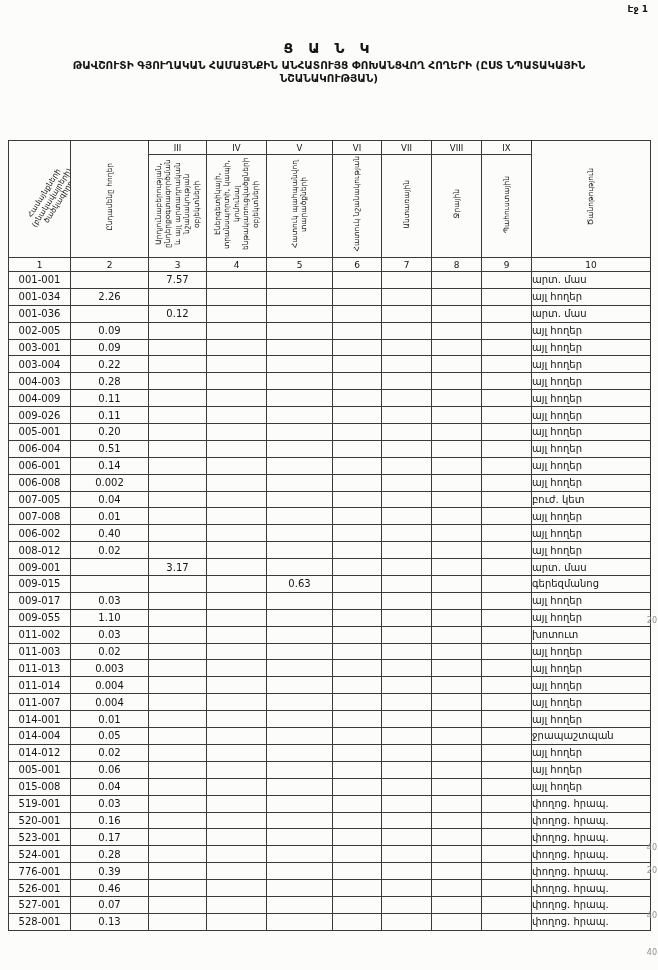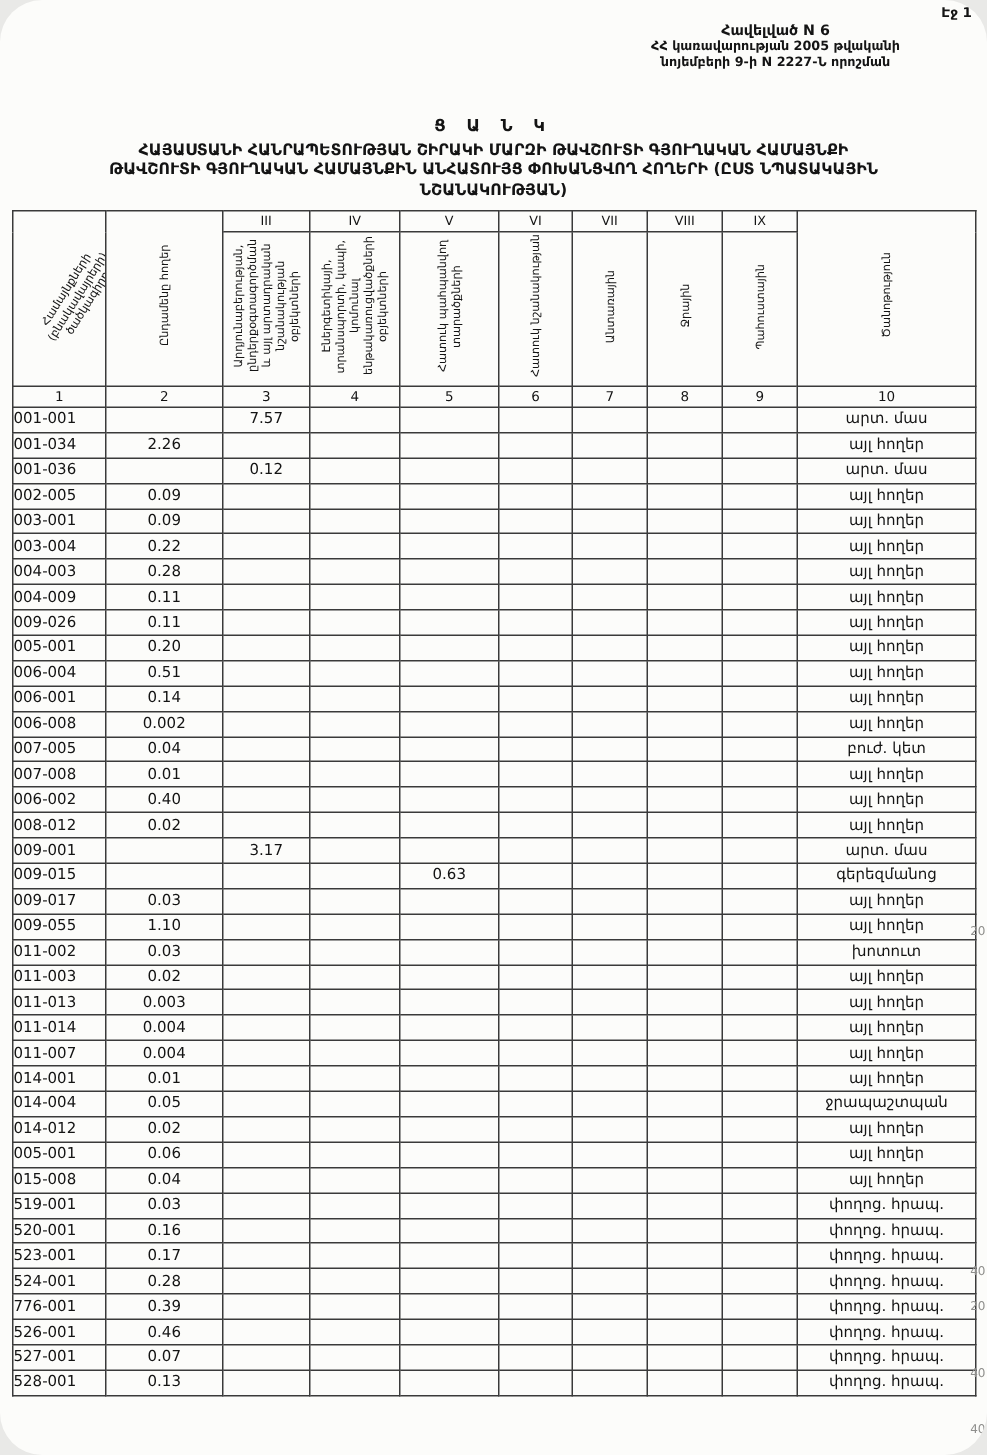--- a/index.html
+++ b/index.html
@@ -1,63 +1,57 @@
 <!DOCTYPE html>
 <html><head>
 <meta charset="utf-8">
 <style>
   html,body{margin:0;padding:0;}
   body{width:658px;height:970px;background:#e9e9e7;}
   .page{
     position:relative;width:658px;height:970px;background:#fcfcfa;
-    font-family:"DejaVu Sans",sans-serif;color:#141414;overflow:hidden;border-radius:28px;
+    font-family:"DejaVu Sans",sans-serif;color:#141414;overflow:hidden;
   }
   .page-label{position:absolute;top:4px;right:10px;font-size:9px;font-weight:bold;}
   .annex-block{position:absolute;top:15px;right:16px;width:250px;text-align:center;
     font-size:8.5px;font-weight:bold;line-height:11px;}
   .annex-block .a1{font-size:9.5px;}
   .title-block{position:absolute;top:42px;left:18px;right:18px;text-align:center;
     font-weight:bold;font-size:10.5px;line-height:13.5px;}
-  .cank{font-size:11px;letter-spacing:5px;margin-bottom:3px;margin-top:35px;}
+  .cank{font-size:14px;letter-spacing:5px;margin-bottom:3px;}
 
   table.sheet{
     position:absolute;top:140px;left:8px;border-collapse:collapse;table-layout:fixed;
     width:642px;
   }
   .sheet th,.sheet td{border:1px solid #3a3a3a;padding:0;overflow:hidden;}
   .sheet thead th{font-weight:normal;background:#fcfcfa;}
   .roman{height:13px;font-size:8.5px;text-align:center;font-weight:normal;}
   .hdr{height:102px;vertical-align:middle;text-align:center;}
   .vtext{writing-mode:vertical-rl;transform:rotate(180deg);font-size:7.5px;
     line-height:1.25;display:inline-block;max-height:96px;white-space:normal;}
   .diag{display:inline-block;transform:rotate(-58deg);font-size:7.5px;width:86px;
     line-height:1.15;}
   .numrow td{height:13px;text-align:center;font-size:9px;}
   .sheet tbody td{height:15.9px;font-size:10px;}
-  .c-code{text-align:left;padding-left:3px;}
+  .c-code{text-align:center;padding-left:3px;}
   .c-val{text-align:center;}
-  .c-note{text-align:center;padding-left:3px;margin-left:20px;}
+  .c-note{text-align:left;padding-left:3px;margin-left:20px;}
   .mark{position:absolute;right:1px;font-size:8px;color:#8f8f8d;text-align:center;}
 </style>
 </head>
 <body>
 
 <div class="page">
 
   <div class="page-label">Էջ 1</div>
 
-  <div class="annex-block">
-    <div class="a1">Հավելված N 6</div>
-    <div>ՀՀ կառավարության 2005 թվականի</div>
-    <div>նոյեմբերի 9-ի N 2227-Ն որոշման</div>
-  </div>
 
   <div class="title-block">
     <div class="cank">Ց Ա Ն Կ</div>
-    <div>ՀԱՅԱՍՏԱՆԻ ՀԱՆՐԱՊԵՏՈՒԹՅԱՆ ՇԻՐԱԿԻ ՄԱՐԶԻ ԹԱՎՇՈՒՏԻ ԳՅՈՒՂԱԿԱՆ ՀԱՄԱՅՆՔԻ</div>
     <div>ԹԱՎՇՈՒՏԻ ԳՅՈՒՂԱԿԱՆ ՀԱՄԱՅՆՔԻՆ ԱՆՀԱՏՈՒՅՑ ՓՈԽԱՆՑՎՈՂ ՀՈՂԵՐԻ (ԸՍՏ ՆՊԱՏԱԿԱՅԻՆ</div>
     <div>ՆՇԱՆԱԿՈՒԹՅԱՆ)</div>
   </div>
 
   <table class="sheet">
     <colgroup>
       <col style="width:62px">
         <col style="width:78px">
         <col style="width:58px">
       <col style="width:60px">

